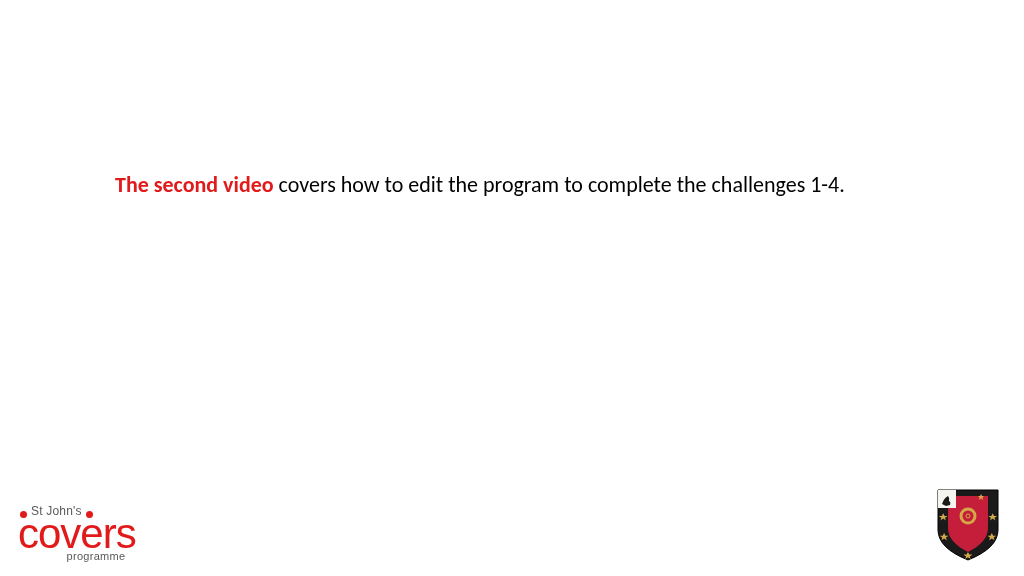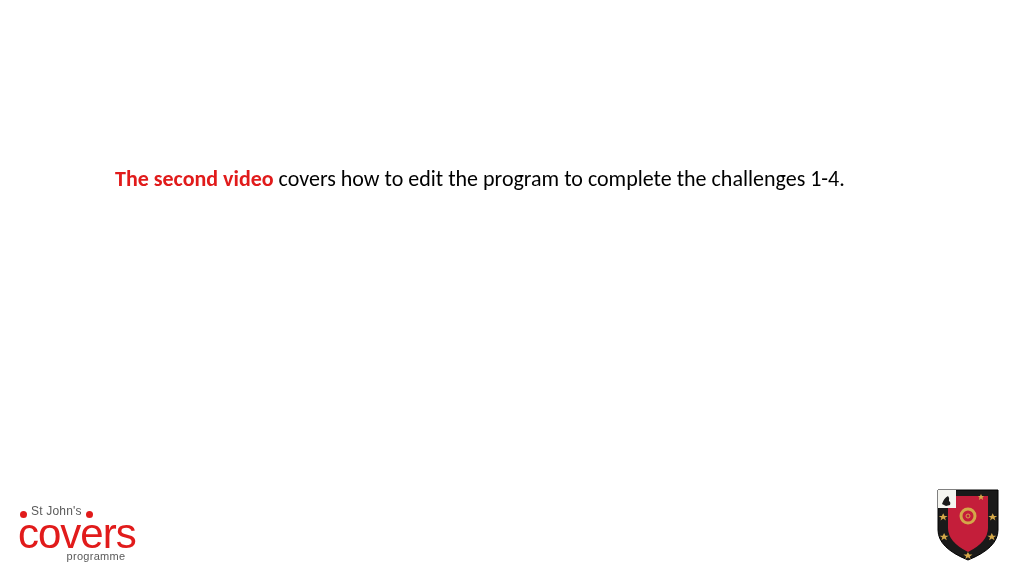--- a/index.html
+++ b/index.html
@@ -10,21 +10,21 @@
     body {
       width: 1024px;
       height: 576px;
       background: #ffffff;
       font-family: Calibri, "Segoe UI", Arial, sans-serif;
       position: relative;
       overflow: hidden;
     }
     .content {
       position: absolute;
-      top: 164px;
+      top: 170px;
       left: 115px;
       right: 115px;
       font-size: 22px;
       color: #000000;
       line-height: 1.4;
     }
     .highlight {
       color: #e11b1b;
       font-weight: bold;
     }

